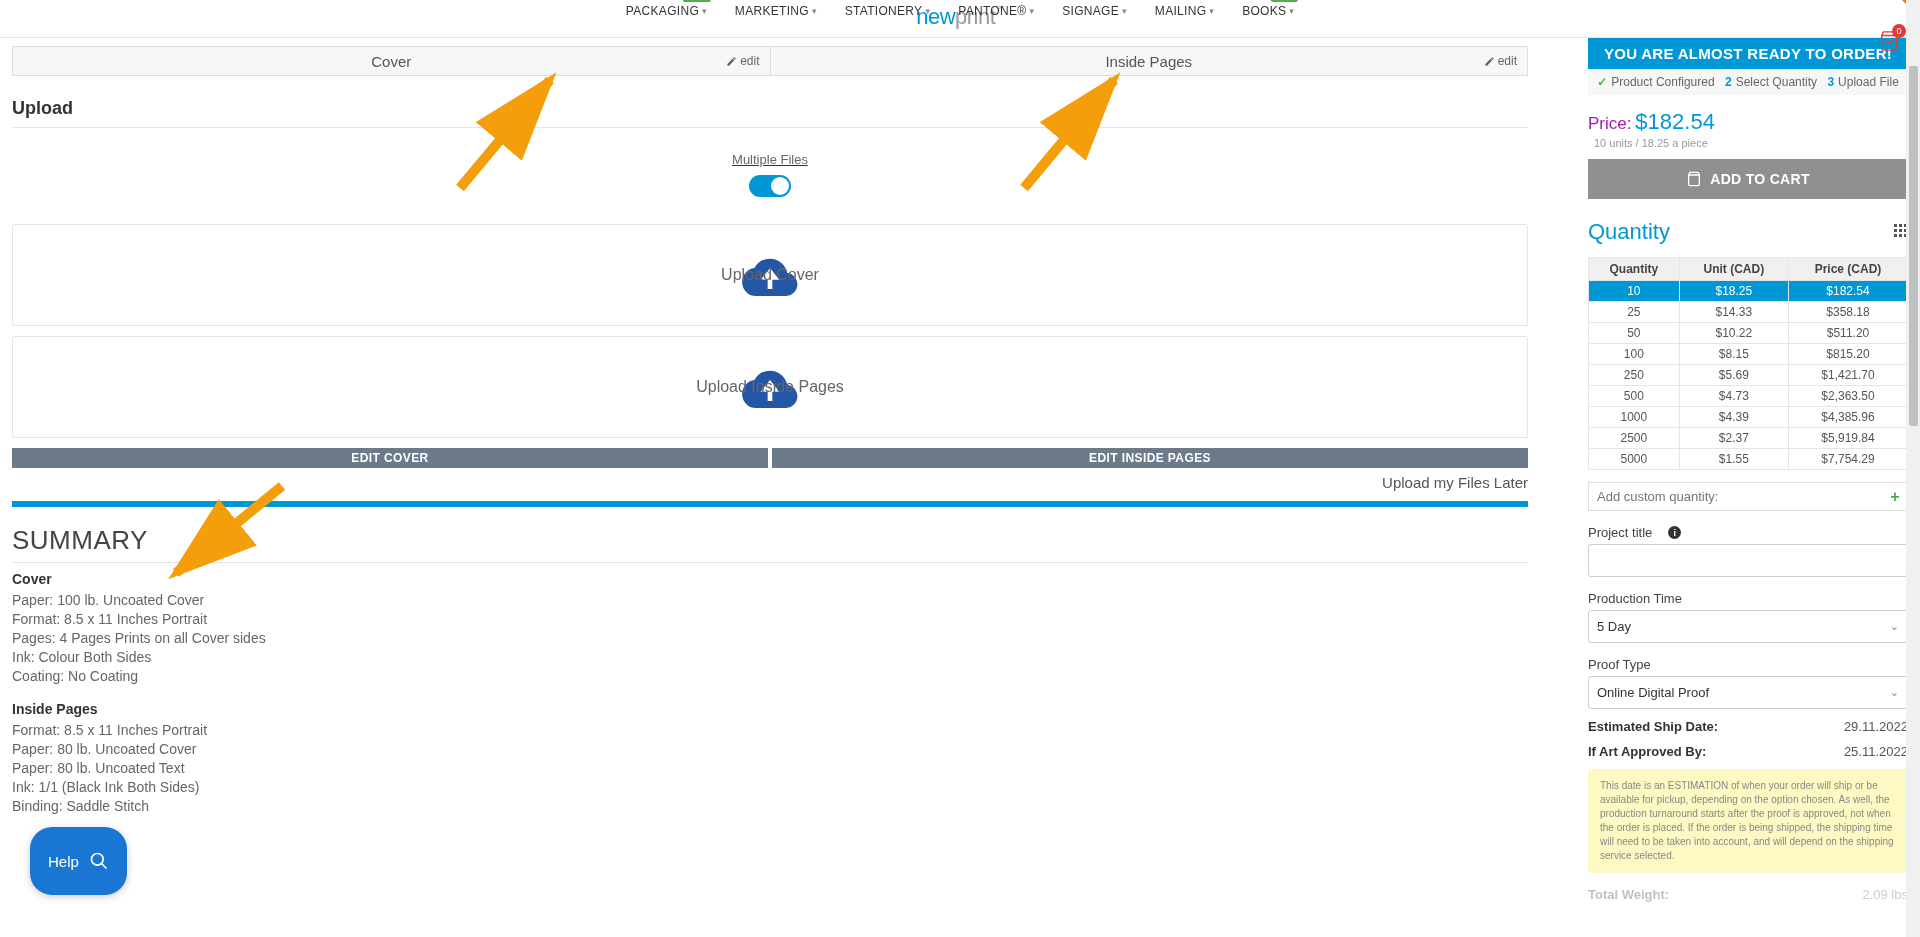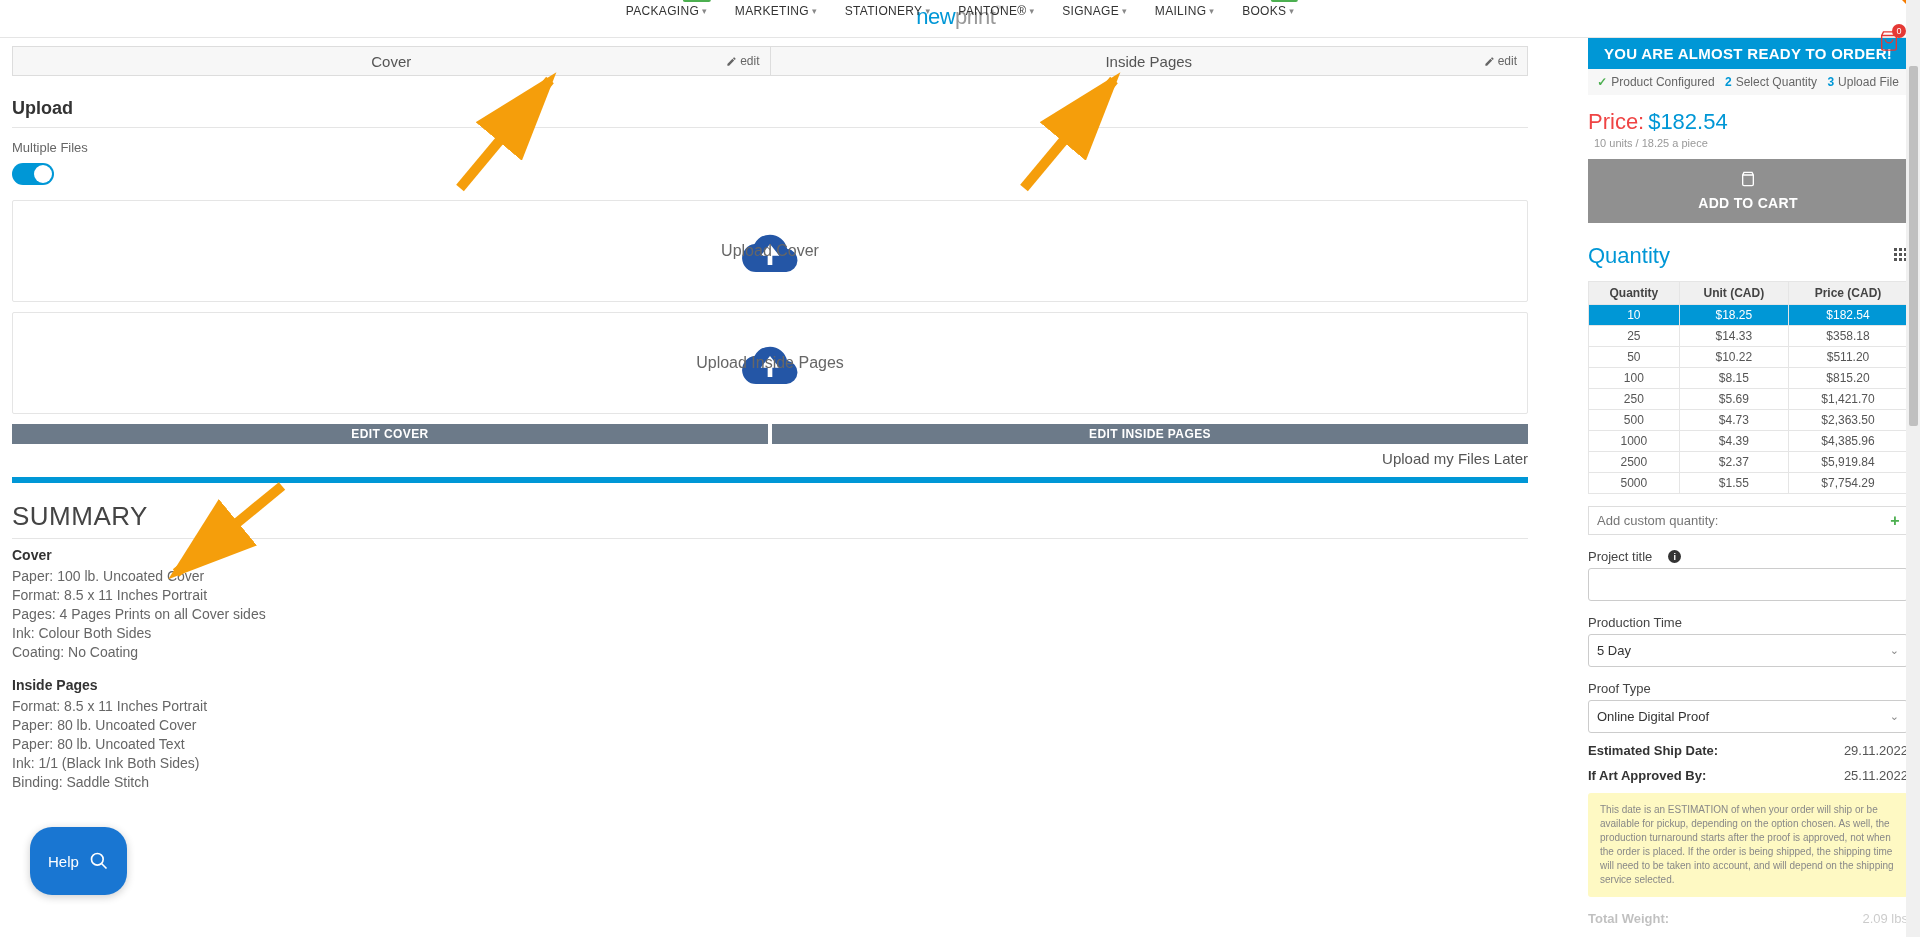--- a/index.html
+++ b/index.html
@@ -36,21 +36,21 @@
   font-size:15px; color:#555;
 }
 .tab + .tab { border-left:none; }
 .tab-edit { position:absolute; right:10px; display:flex; align-items:center; gap:3px; font-size:12px; color:#666; cursor:pointer; }
 .tab-edit svg { width:11px; height:11px; }
 
 
 .upload-h { font-size:18px; font-weight:600; color:#333; margin:22px 0 10px; padding-bottom:8px; border-bottom:1px solid #e5e5e5; }
 
 
-.mfiles { text-align:left; margin:12px 0; }
+.mfiles { text-align:center; margin:24px 0;text-decoration:underline; }
 .mfiles-label { font-size:13px; color:#666; margin-bottom:8px; }
 .toggle { width:42px; height:22px; background:#0097d6; border-radius:11px; position:relative; display:inline-block; cursor:pointer; }
 .toggle-knob { width:18px; height:18px; background:#fff; border-radius:50%; position:absolute; top:2px; right:2px; }
 
 
 .dropzone {
   border:1px solid #e5e5e5; border-radius:2px; height:102px;
   display:flex; flex-direction:column; align-items:center; justify-content:center;
   margin-bottom:10px; cursor:pointer; position:relative;
 }
@@ -70,25 +70,25 @@
 .summary-line { font-size:14px; color:#666; line-height:1.35; }
 
 
 .almost-ready { background:#0097d6; color:#fff; text-align:center; font-weight:bold; font-size:15px; padding:7px; letter-spacing:0.3px; }
 .steps { background:#f7f7f7; display:flex; justify-content:space-around; padding:6px 4px; font-size:12px; }
 .step { display:flex; align-items:center; gap:4px; color:#666; }
 .step .chk { color:#4caf50; font-weight:bold; }
 .step .num { color:#0097d6; font-weight:bold; }
 
 .price-row { margin:14px 0 2px; }
-.price-label { font-size:22px; color:#ef4444; }
+.price-label { font-size:17px; color:#a21caf; }
 .price-val { font-size:22px; color:#0097d6; font-weight:500; }
 .price-sub { font-size:11px; color:#999; margin-left:6px; }
 
-.addcart { background:#909090; color:#fff; text-align:center; font-weight:bold; font-size:14px; padding:12px; margin:10px 0 20px; display:flex; align-items:center; justify-content:center; gap:8px; cursor:pointer; letter-spacing:0.3px;flex-direction:column; }
+.addcart { background:#909090; color:#fff; text-align:center; font-weight:bold; font-size:14px; padding:12px; margin:10px 0 20px; display:flex; align-items:center; justify-content:center; gap:8px; cursor:pointer; letter-spacing:0.3px; }
 .addcart svg { width:16px; height:16px; }
 
 .qty-h { font-size:22px; color:#0097d6; font-weight:400; display:flex; align-items:center; justify-content:space-between; }
 .grid-icon { color:#666; font-size:14px; cursor:pointer; }
 
 .qty-table { width:100%; border-collapse:collapse; margin-top:12px; font-size:12px; }
 .qty-table th { background:#f0f0f0; padding:4px; font-weight:bold; color:#444; border:1px solid #e5e5e5; }
 .qty-table td { padding:3px; text-align:center; color:#555; border:1px solid #e5e5e5; }
 .qty-table tr.selected td { background:#0097d6; color:#fff; }
 

